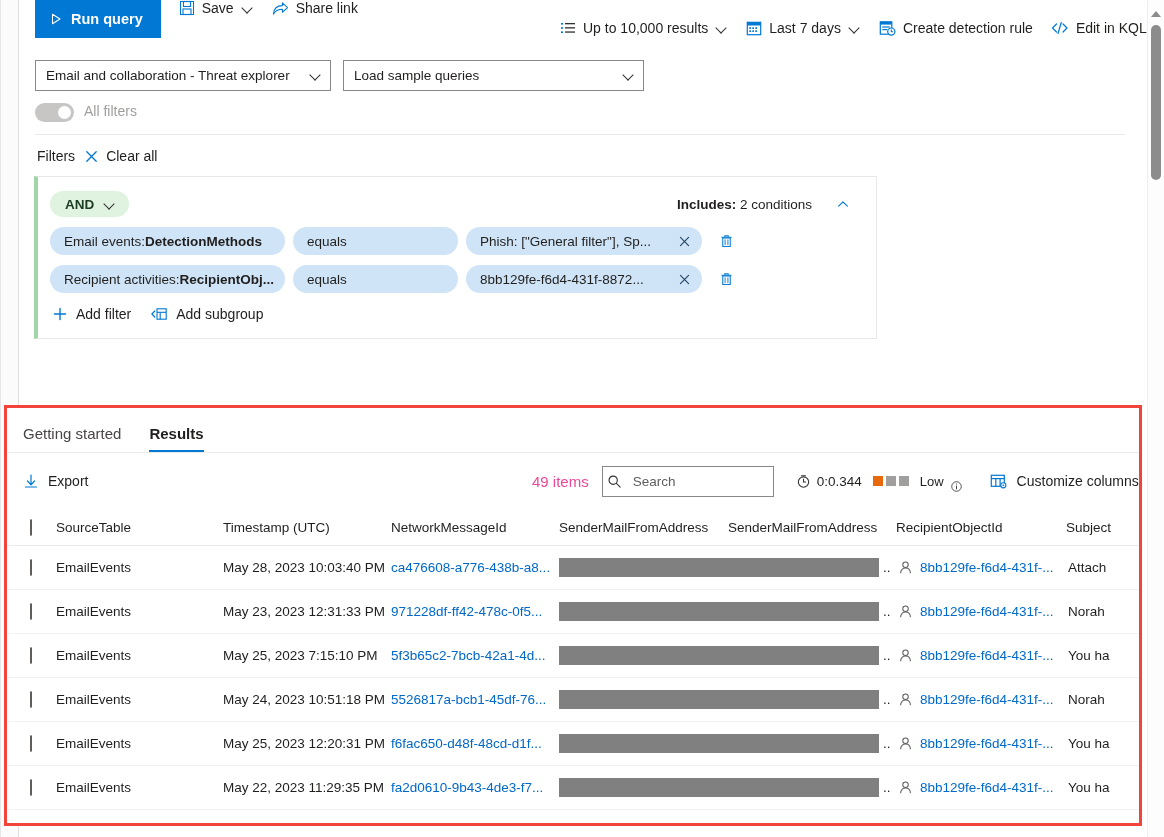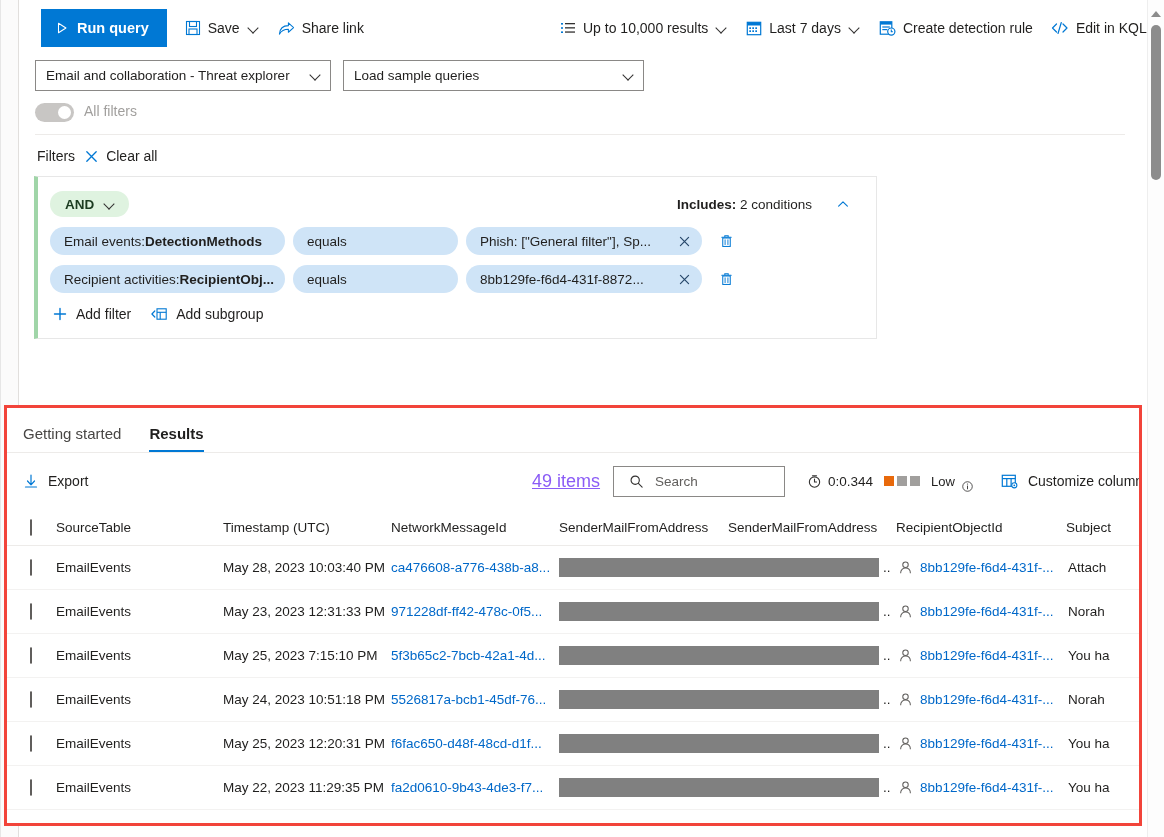--- a/index.html
+++ b/index.html
@@ -38,22 +38,22 @@
     width: 1116px;
     height: 837px;
     box-sizing: border-box;
   }
 
   
   .commandbar {
     position: relative;
     height: 56px;
     display: flex;
-    align-items: center;
-    padding-left: 21px;
+    align-items: flex-start;
+    padding-left: 15px;
     box-sizing: border-box;
   }
   .run-btn {
     display: flex;
     align-items: center;
     gap: 8px;
     background: #0078d4;
     color: #ffffff;
     font-weight: bold;
     font-size: 14.5px;
@@ -327,34 +327,33 @@
   .res-right {
     position: absolute;
     left: 525px;
     top: 0;
     height: 56px;
     display: flex;
     align-items: center;
     gap: 0;
   }
   .items-count {
-    font-size: 18px;
-    color: #8b5cf6;
+    font-size: 15px;
+    color: #ec4899;
     margin-right: 13px;
     white-space: nowrap;
-    text-decoration: underline;
   }
   .searchbox {
     width: 172px;
     height: 31px;
     border: 1px solid #8a8886;
     display: flex;
     align-items: center;
     gap: 9px;
-    padding: 0 15px;
+    padding: 0 4px;
     box-sizing: border-box;
     background: #fff;
     cursor: text;
   }
   .searchbox input {
     border: none;
     outline: none;
     font-size: 13.5px;
     font-family: "Liberation Sans", sans-serif;
     color: #201f1e;

